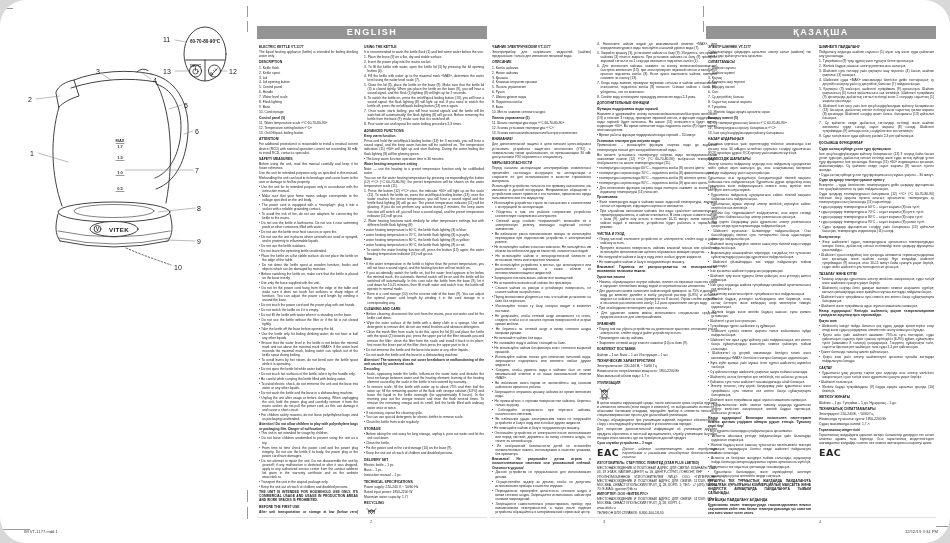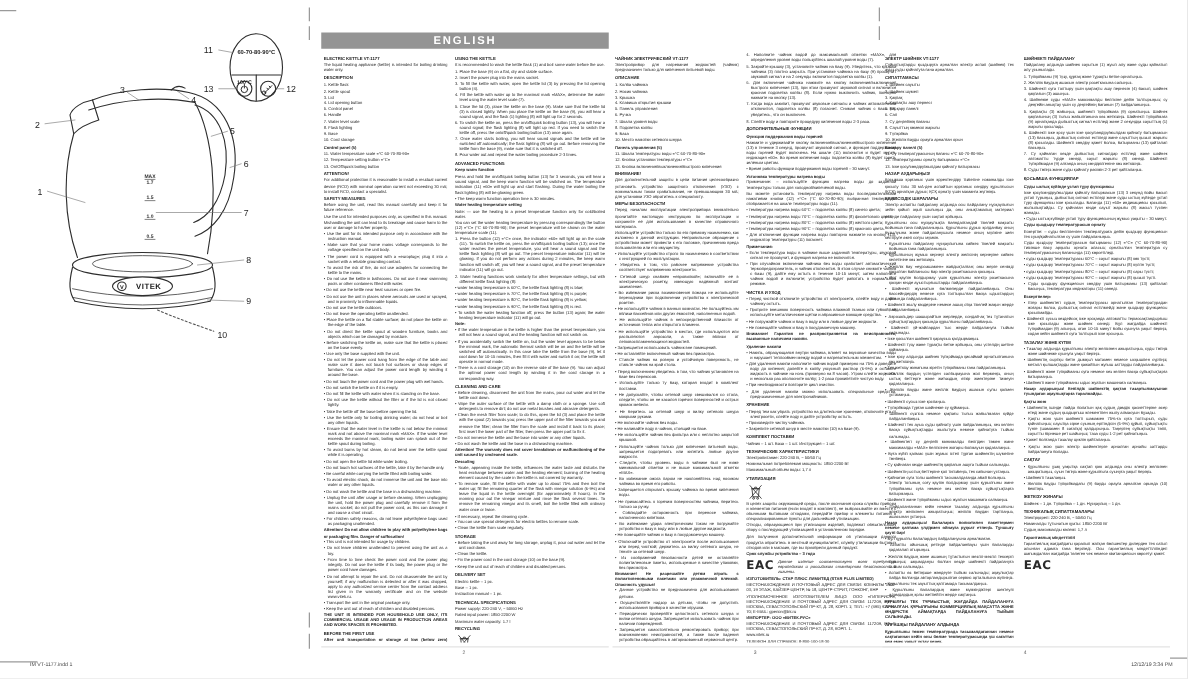--- a/index.html
+++ b/index.html
@@ -1,17 +1,17 @@
 <!DOCTYPE html>
 <html><head>
 <meta charset="utf-8">
 <style>
   html,body{margin:0;padding:0;background:#d8d8d8;}
   .page{position:relative;width:950px;height:543px;background:#ffffff;overflow:hidden;
-        font-family:"Liberation Sans",sans-serif;color:#1c1c1c;}
+        font-family:"Liberation Sans",sans-serif;color:#1c1c1c;border-radius:26px;}
   
   .mark{position:absolute;background:#9a9a9a;}
   
   .lang-header{position:absolute;top:26px;height:13px;background:#949494;color:#ffffff;
         font-weight:bold;font-size:9px;line-height:13px;text-align:center;letter-spacing:1.5px;}
   
   .subcol{position:absolute;top:42px;height:472px;overflow:hidden;font-size:3.3px;
         line-height:1.24;text-align:justify;color:#222;}
   .blk{margin:0 0 0.9px 0;}
   .blk.h{font-weight:bold;margin-top:2.6px;font-size:3.4px;}
@@ -412,20 +412,21 @@
       </div>
       <div class="blk pb">ИЗГОТОВИТЕЛЬ: СТАР ПЛЮС ЛИМИТЕД (STAR PLUS LIMITED)</div>
       <div class="blk p">МЕСТОНАХОЖДЕНИЕ И ПОЧТОВЫЙ АДРЕС ДЛЯ СВЯЗИ: КОМНАТЫ 1902-03, 19 ЭТАЖ, КАЙЗЕР-ЦЕНТР, № 18, ЦЕНТР-СТРИТ, ГОНКОНГ, КНР</div>
       <div class="blk p">УПОЛНОМОЧЕННОЕ ИЗГОТОВИТЕЛЕМ ЛИЦО: ООО «ГИПЕРИОН», МЕСТОНАХОЖДЕНИЕ И ПОЧТОВЫЙ АДРЕС ДЛЯ СВЯЗИ: 117209, РФ, Г. МОСКВА, СЕВАСТОПОЛЬСКИЙ ПР-КТ, Д. 28, КОРП. 1; ТЕЛ.: +7 (495) 921-01-70; E-MAIL: gperion@bk.ru</div>
       <div class="blk pb">ИМПОРТЕР: ООО «ВИТЕК.РУС»</div>
       <div class="blk p">МЕСТОНАХОЖДЕНИЕ И ПОЧТОВЫЙ АДРЕС ДЛЯ СВЯЗИ: 117209, РФ, Г. МОСКВА, СЕВАСТОПОЛЬСКИЙ ПР-КТ, Д. 28, КОРП. 1.</div>
       <div class="blk p">www.vitek.ru</div>
       <div class="blk p">ТЕЛЕФОН ДЛЯ СПРАВОК: 8-800-100-18-30</div>
     </div>
 
+  <div class="lang-header" style="left:706px;width:230px;">ҚАЗАҚША</div>
   <div class="subcol" style="left:708px;width:103px;">
       <div class="blk h">ЭЛЕКТР ШӘЙНЕК VT-1177</div>
       <div class="blk p">Сұйықтықтарды қыздыруға арналған электр аспап (шәйнек) тек ауыз суды қайнатуға ғана арналған.</div>
       <div class="blk h">СИПАТТАМАСЫ</div>
       <div class="blk n">1. Шәйнек сауыты</div>
       <div class="blk n">2. Шәйнек шүмегі</div>
       <div class="blk n">3. Қақпақ</div>
       <div class="blk n">4. Қақпақты ашу пернесі</div>
       <div class="blk n">5. Басқару панелі</div>
       <div class="blk n">6. Сап</div>

